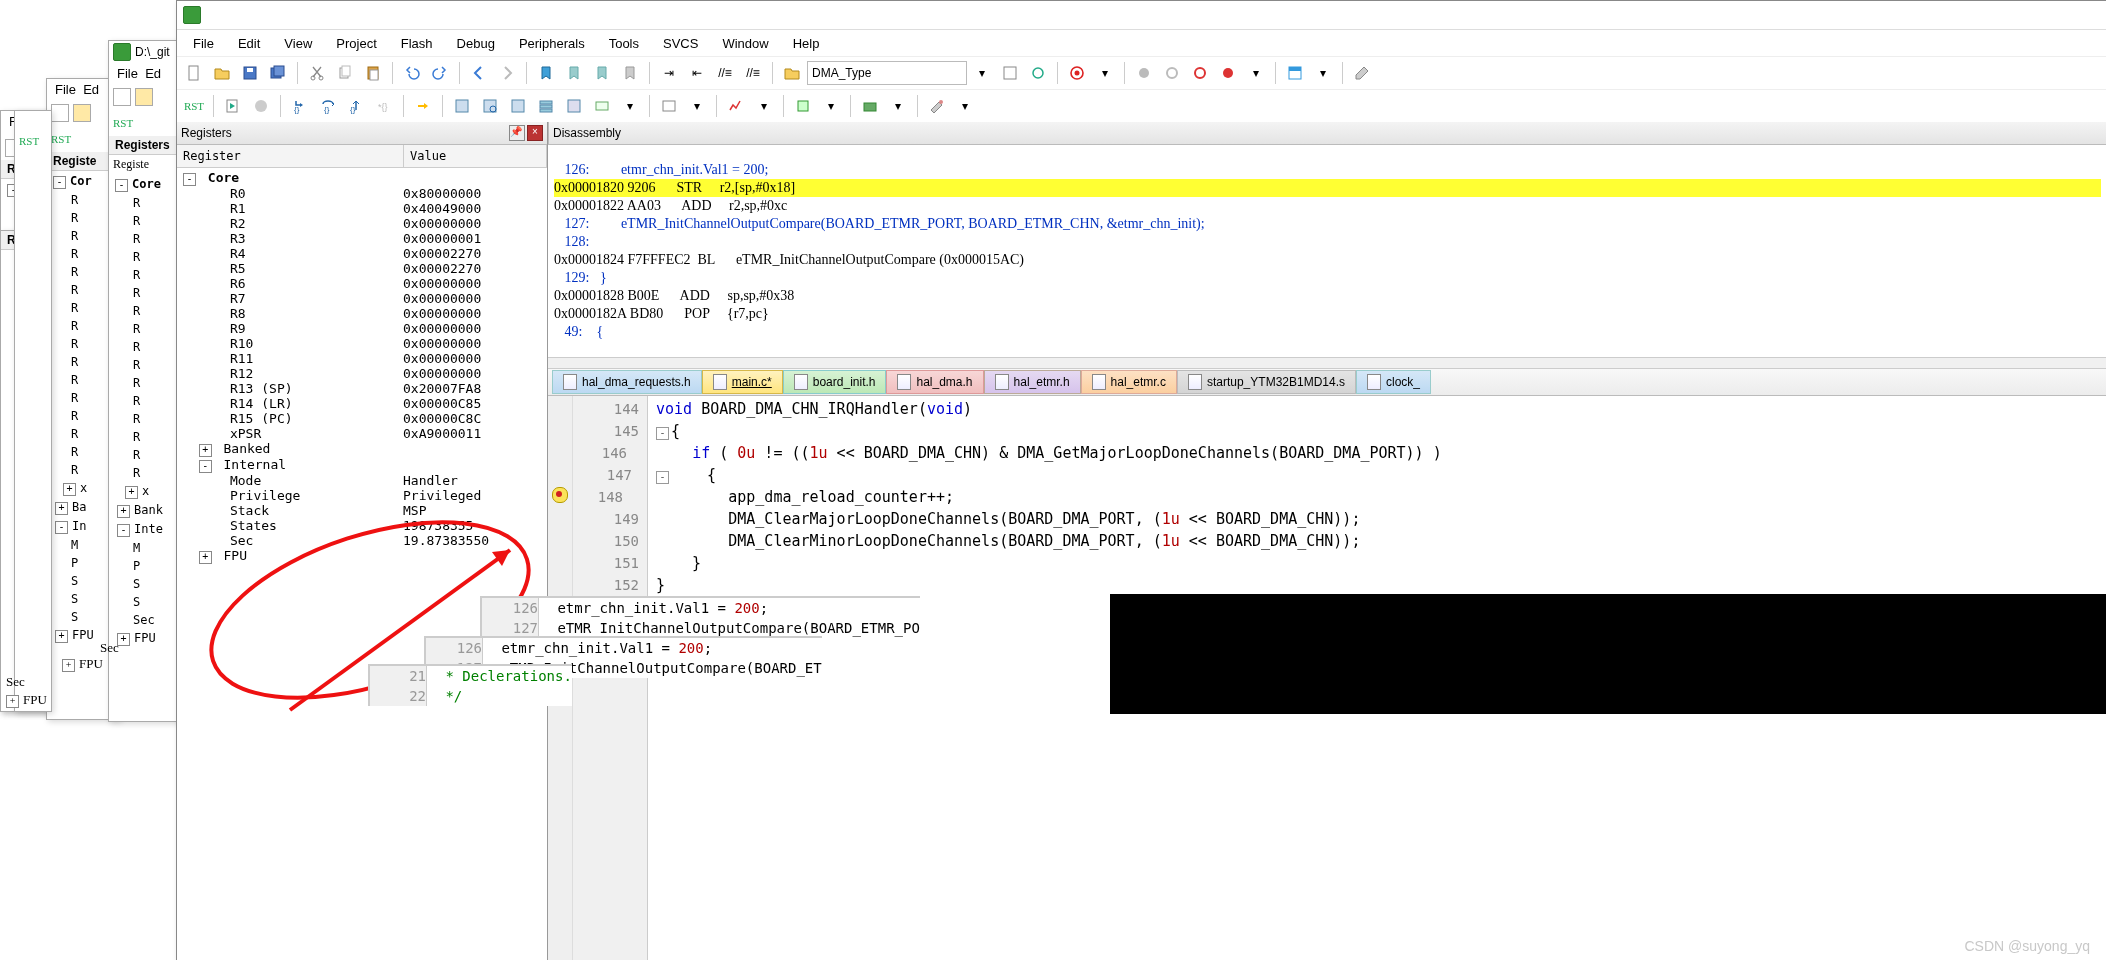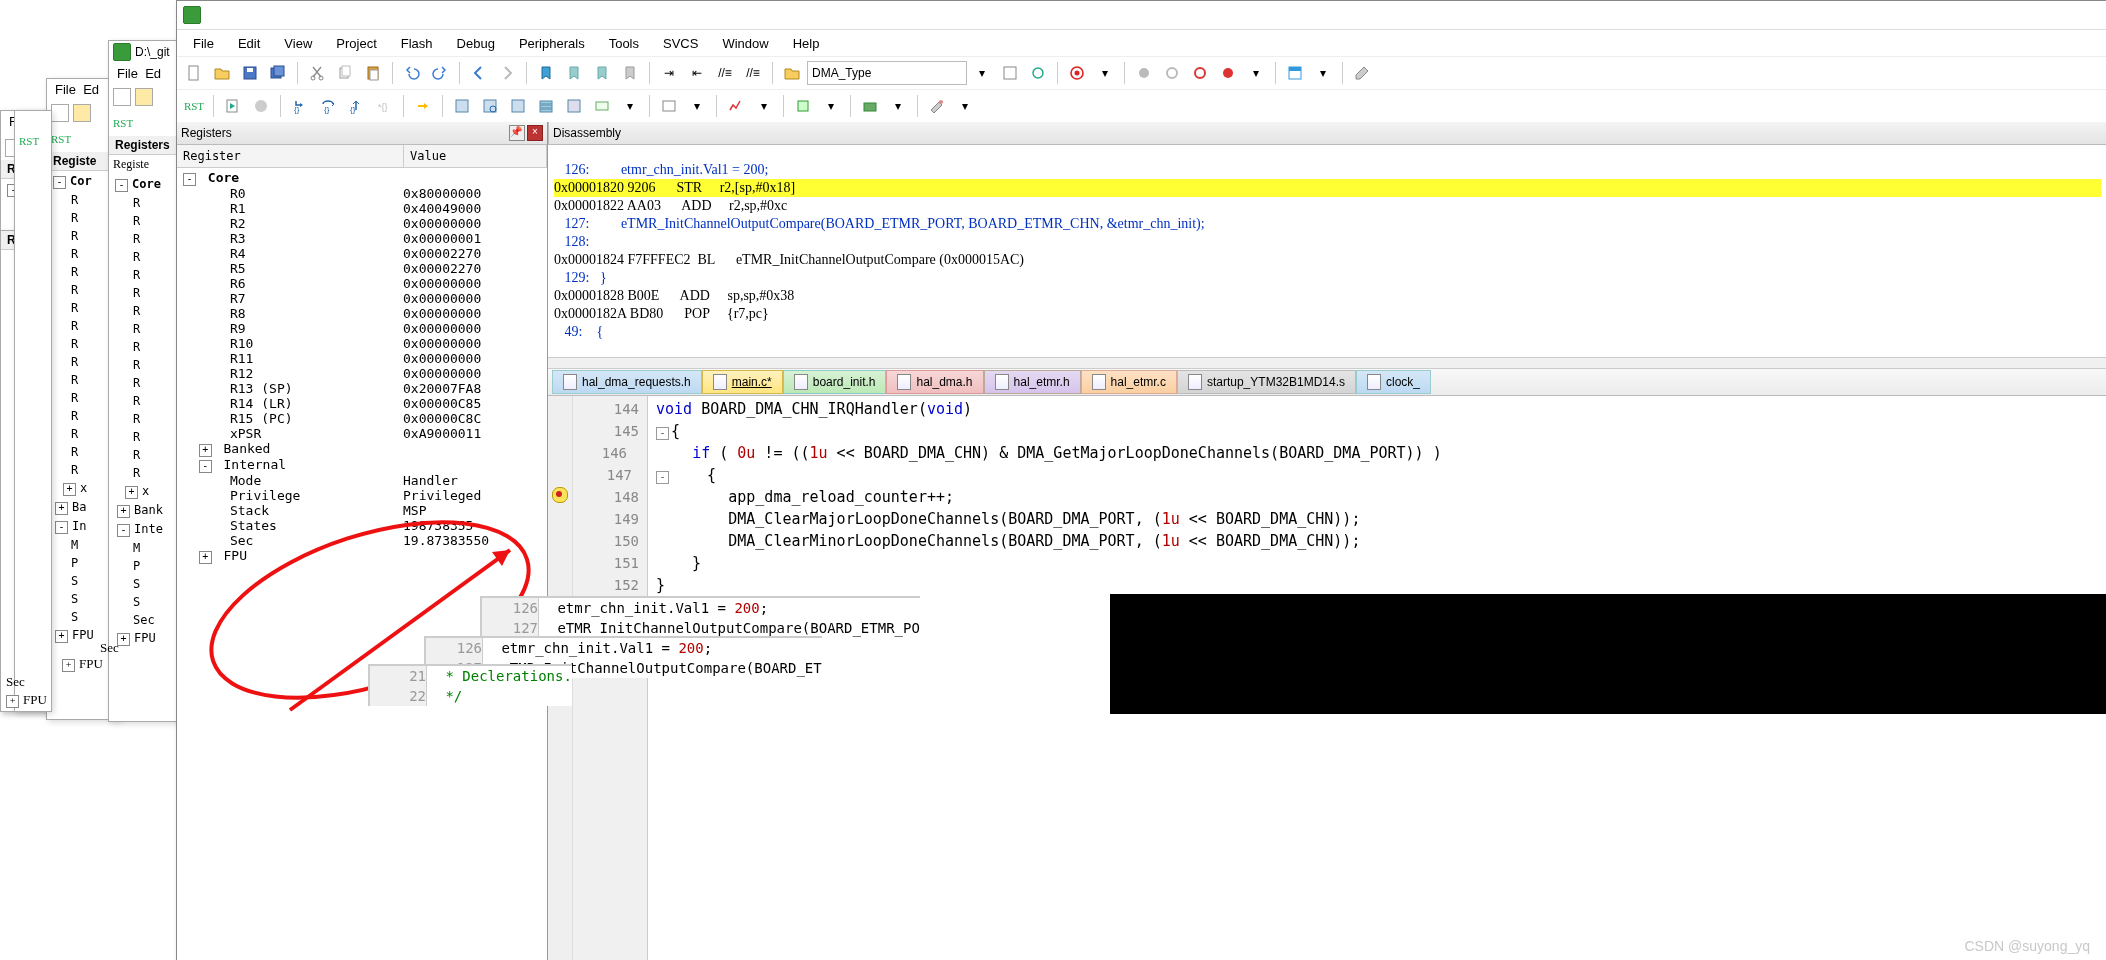--- a/index.html
+++ b/index.html
@@ -774,21 +774,21 @@
             <div style="height: 22px; position: relative;"></div>
             <div style="height: 22px; position: relative;"></div>
             <div style="height: 22px; position: relative;"></div>
             <div style="height: 22px; position: relative;"></div>
           </div>
         <div class="gut" id="gutter">
             <div style="padding-right: 8px;">144</div>
             <div style="padding-right: 8px;">145</div>
             <div style="padding-right: 20px;">146</div>
             <div style="padding-right: 15px;">147</div>
-            <div style="padding-right: 8px;">148</div>
+            <div style="padding-right: 24px;">148</div>
             <div style="padding-right: 8px; text-align: right;">149</div>
             <div style="padding-right: 8px;">150</div>
             <div style="padding-right: 8px;">151</div>
             <div style="padding-right: 8px;">152</div>
             <div style="padding-right: 8px;">153</div>
           </div>
         <div id="codebody"><span class="ln"><span class="type">void</span> BOARD_DMA_CHN_IRQHandler(<span class="type">void</span>)</span><span class="ln"><span class="foldbox">-</span>{</span><span class="ln">    <span class="type">if</span> ( <span class="num">0u</span> != ((<span class="num">1u</span> &lt;&lt; BOARD_DMA_CHN) &amp; DMA_GetMajorLoopDoneChannels(BOARD_DMA_PORT)) )</span><span class="ln"><span class="foldbox">-</span>    {</span><span class="ln">        app_dma_reload_counter++;</span><span class="ln">        DMA_ClearMajorLoopDoneChannels(BOARD_DMA_PORT, (<span class="num">1u</span> &lt;&lt; BOARD_DMA_CHN));</span><span class="ln">        DMA_ClearMinorLoopDoneChannels(BOARD_DMA_PORT, (<span class="num">1u</span> &lt;&lt; BOARD_DMA_CHN));</span><span class="ln">    }</span><span class="ln"></span><span class="ln">}</span></div>
       </div>
     </div>
   </div>

